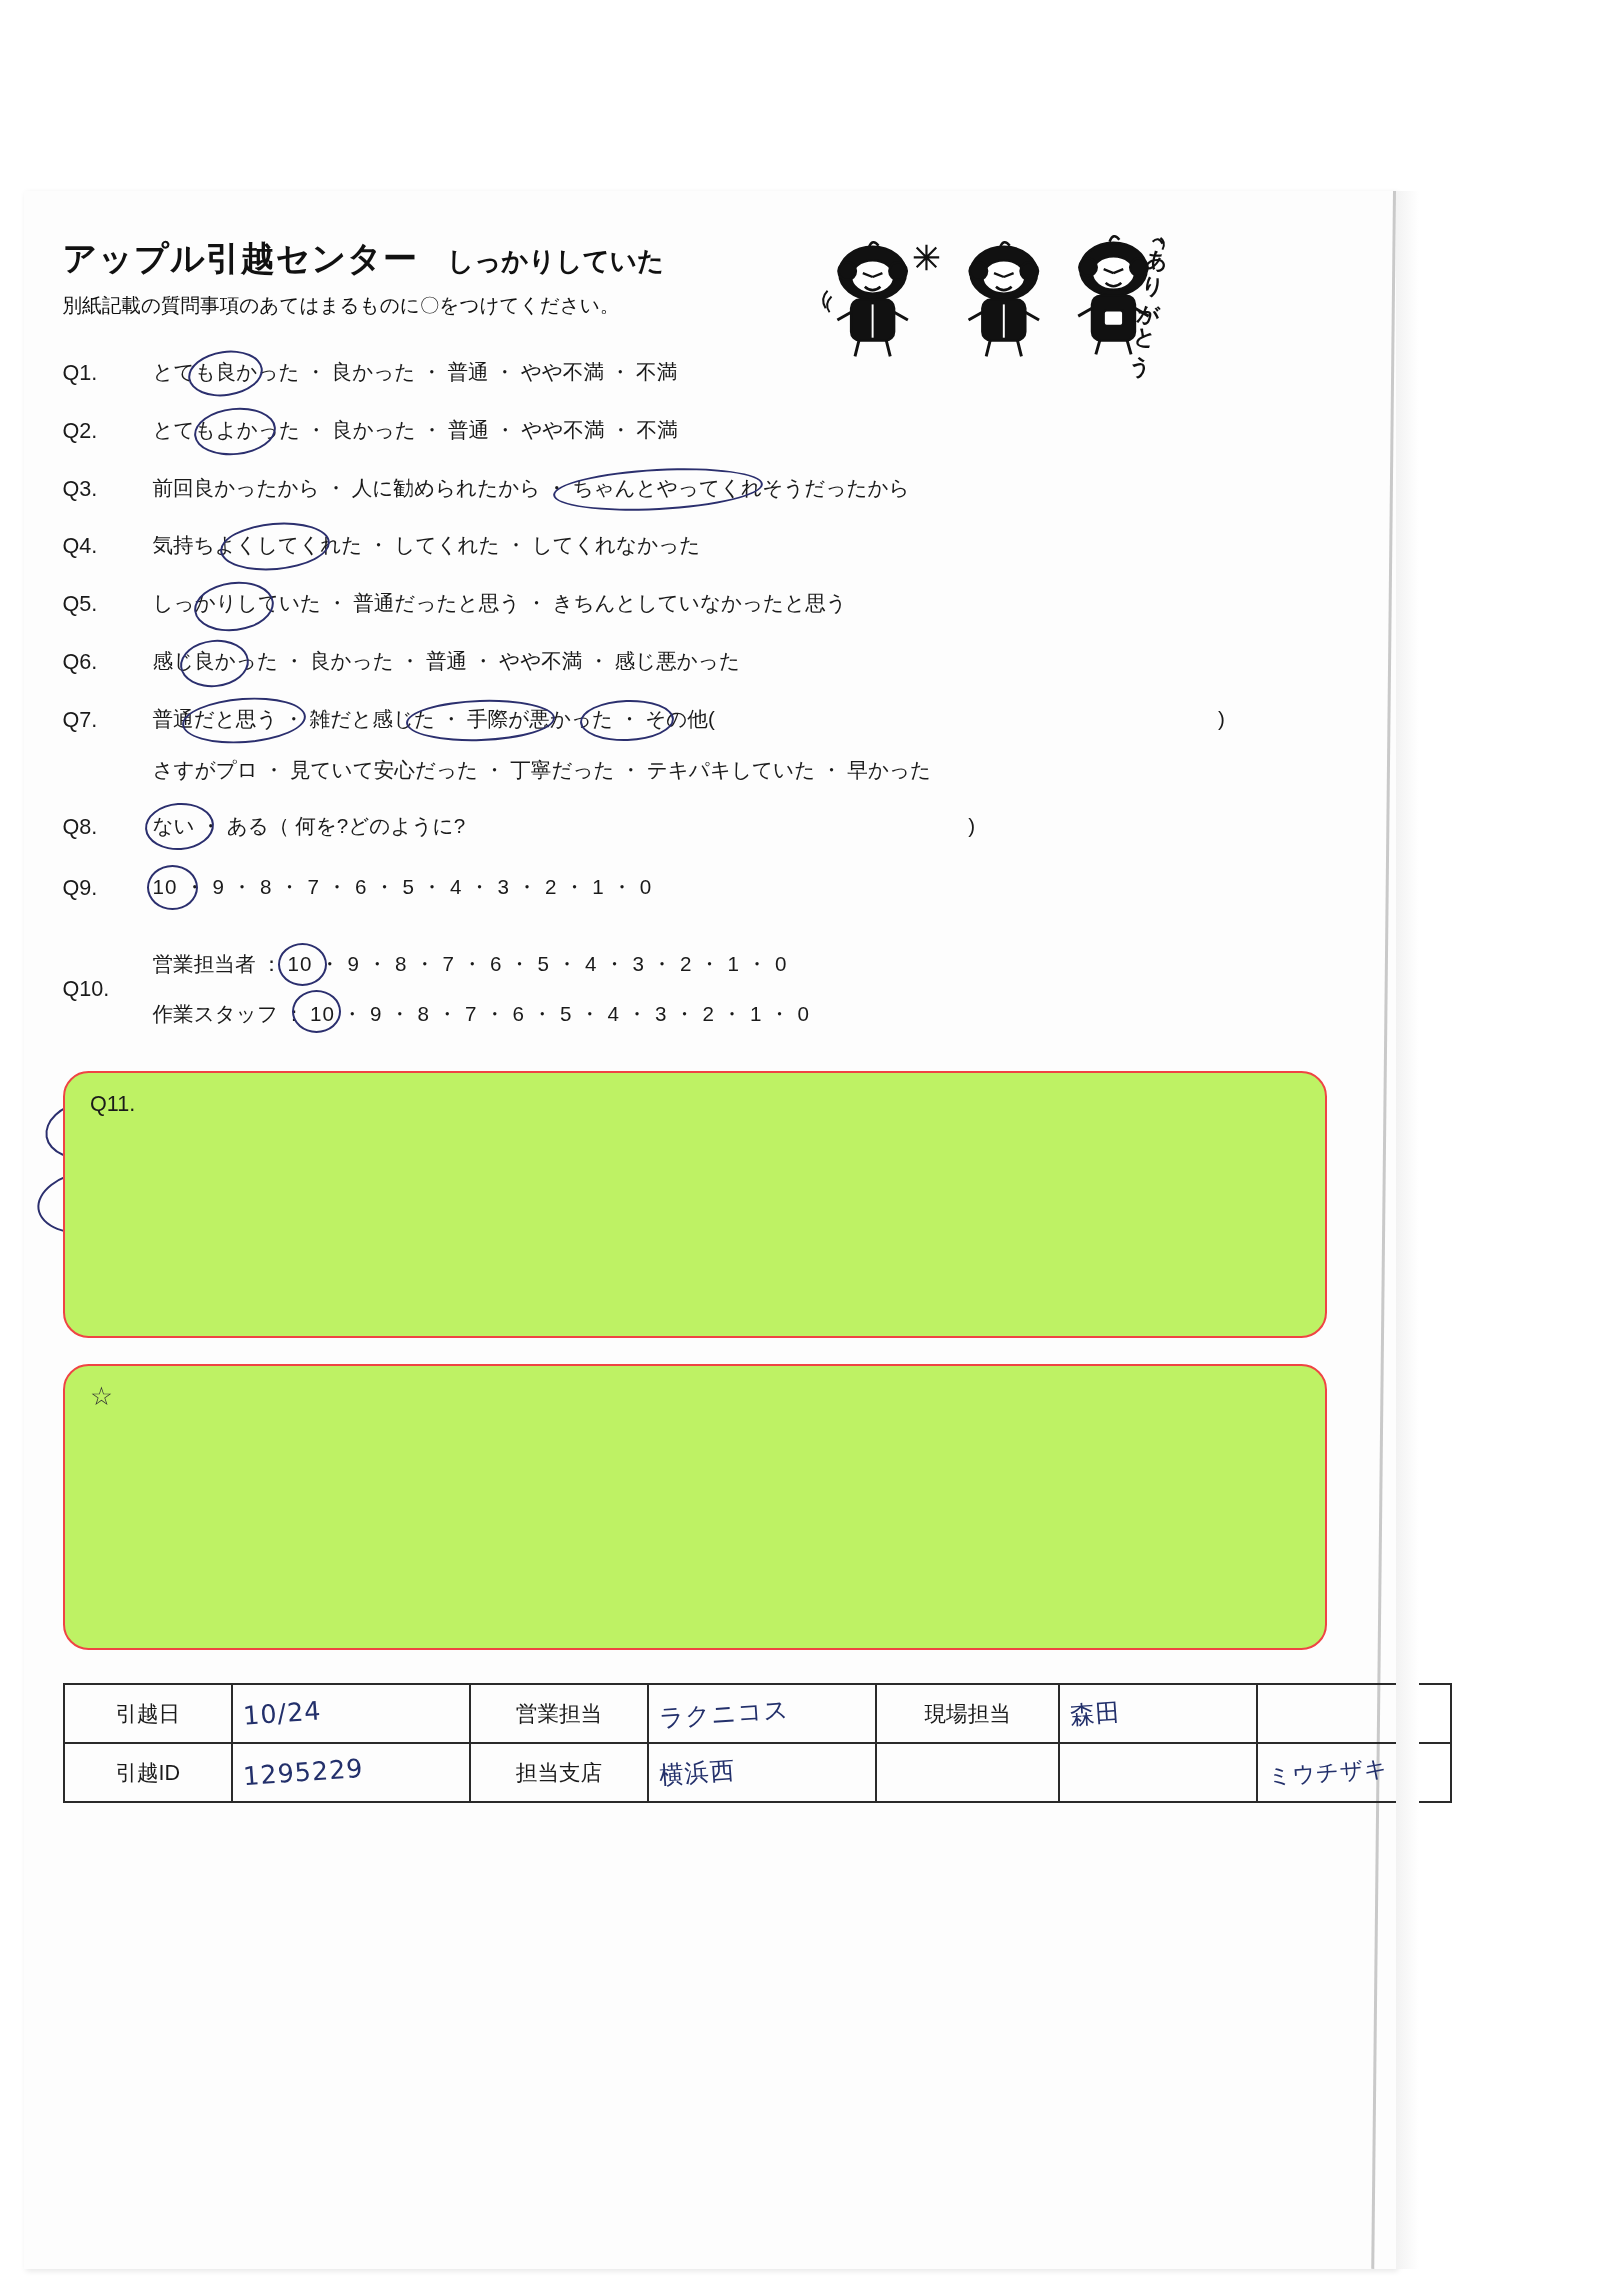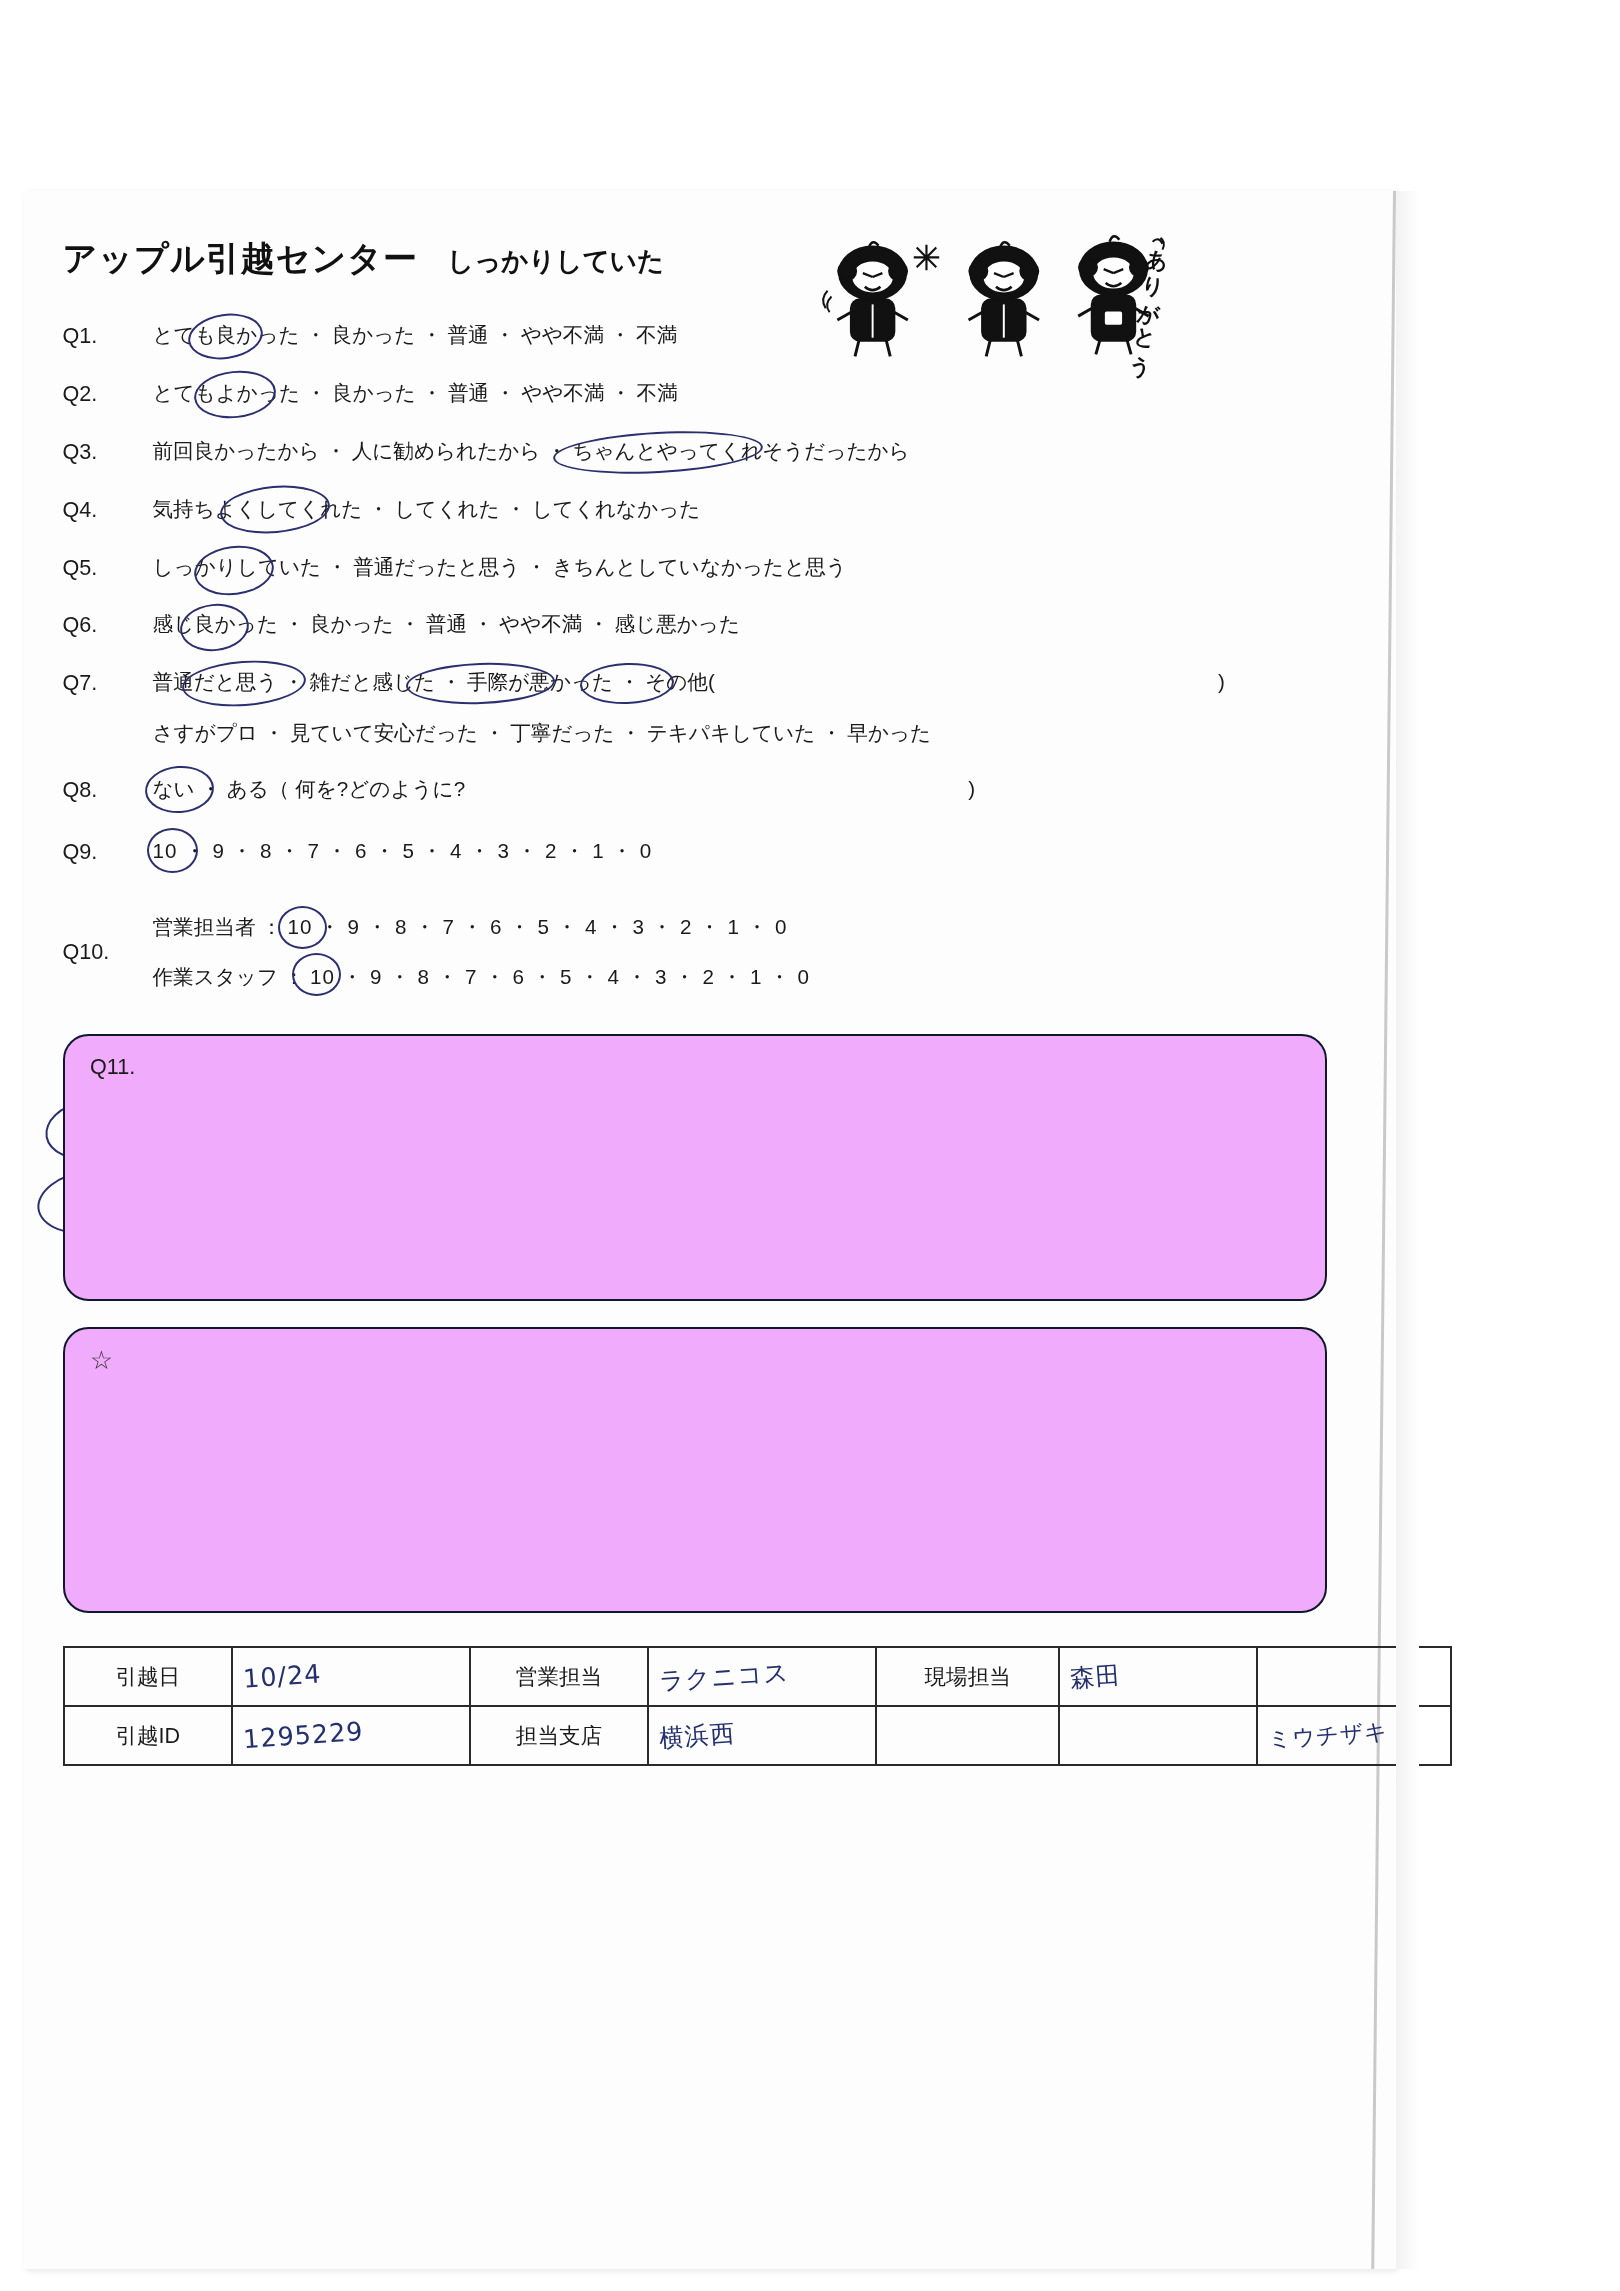--- a/index.html
+++ b/index.html
@@ -135,25 +135,25 @@
   .mark {
     position: absolute;
     border: 2px solid #2b2f6e;
     border-radius: 50%;
     pointer-events: none;
   }
 
   
   .cbox {
     margin-top: 29px;
-    border: 2px solid #0f172a;
+    border: 2px solid #ef4444;
     border-radius: 25.5px;
     height: 263px;
     position: relative;
-    background: #f0abfc;
+    background: #bef264;
   }
   .cbox .caption {
     position: absolute;
     left: 25.5px;
     top: 17.6px;
     font-size: 21.6px;
   }
   .cbox.second { height: 282px; margin-top: 25.5px; }
   .star {
     position: absolute;
@@ -201,20 +201,21 @@
 
 <div id="sheet">
   <div class="page-edge"></div>
 
   <div class="inner">
 
     <div class="head-row">
       <span class="brand">アップル引越センター</span>
       <span class="form-title">しっかりしていた</span>
     </div>
+    <div class="subtitle">別紙記載の質問事項のあてはまるものに〇をつけてください。</div>
 
     <div class="mascots">
       <svg width="421" height="147" viewBox="0 0 430 150">
         <g fill="none" stroke="#111" stroke-width="2.4">
 
           <g transform="translate(18,18)">
             <ellipse cx="48" cy="30" rx="34" ry="27" fill="#111"></ellipse>
             <ellipse cx="48" cy="34" rx="22" ry="17" fill="#fff"></ellipse>
             <circle cx="22" cy="28" r="9" fill="#111"></circle>
             <circle cx="74" cy="28" r="9" fill="#111"></circle>

